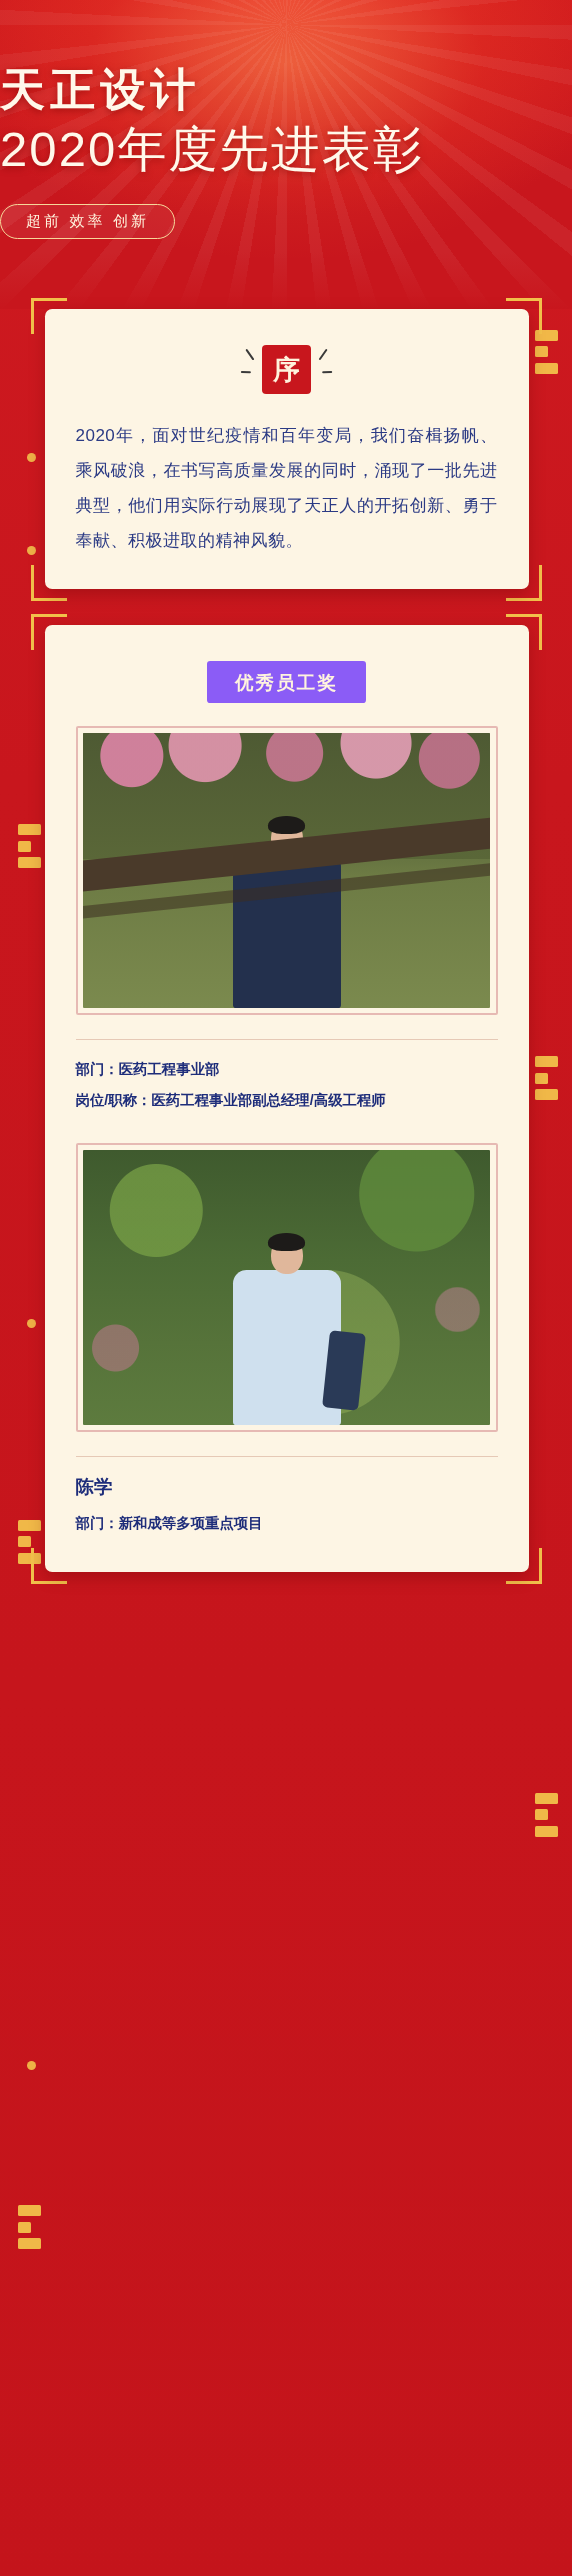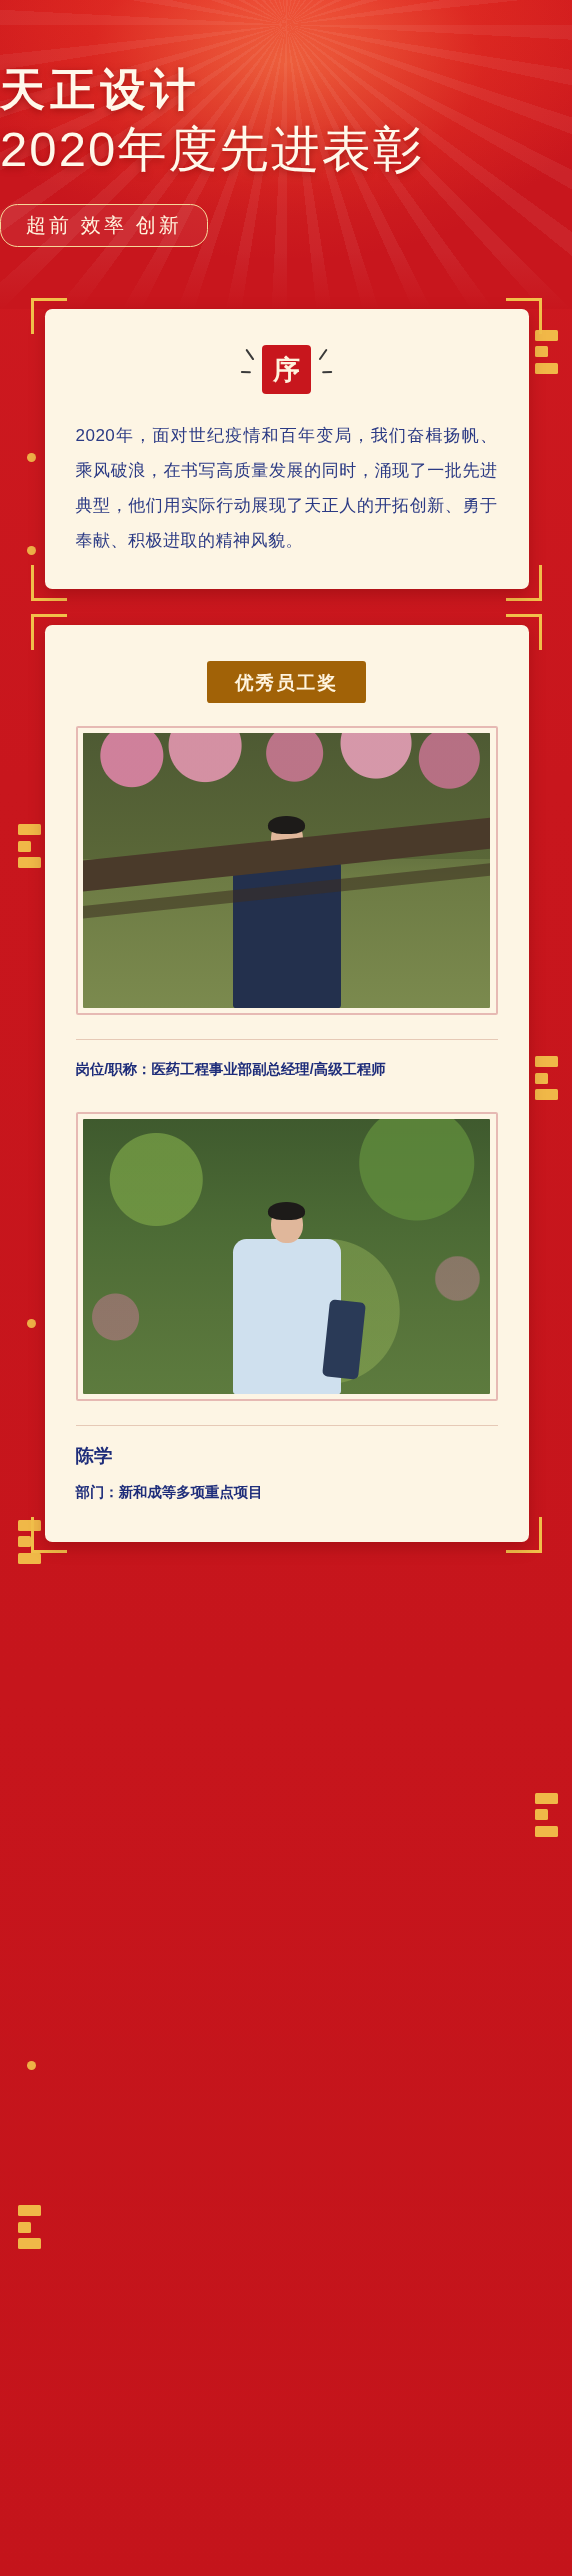--- a/index.html
+++ b/index.html
@@ -67,21 +67,21 @@
     line-height: 1.3;
     text-shadow: 0 2.1px 7.2px rgba(120,0,0,0.55);
   }
   .subtitle-pill {
     display: inline-block;
     margin-top: 21.6px;
     padding: 7.2px 25px;
     border: 1px solid #f6d79a;
     border-radius: 17.5px;
     color: #fff3dd;
-    font-size: 20px;
+    font-size: 15px;
     letter-spacing: 3.1px;
     background: rgba(255,255,255,0.06);
   }
   .header-bottom-fade {
     position: absolute;
     left: 0; right: 0; bottom: 0;
     height: 57px;
     background: linear-gradient(180deg, rgba(200,22,29,0) 0%, #c8161d 100%);
   }
 
@@ -174,21 +174,21 @@
   }
 
   
   .award-title-wrap {
     display: flex;
     justify-content: center;
     margin-bottom: 23px;
     position: relative;
   }
   .award-title {
-    background: #a16207;
+    background: #8b5cf6;
     color: #fff4de;
     font-size: 18.5px;
     font-weight: bold;
     letter-spacing: 2.1px;
     padding: 8.2px 28px;
     border-radius: 3.1px;
     position: relative;
   }
 
   .photo-box {
@@ -392,20 +392,23 @@
             <div class="person p1">
               <div class="p-head">
                 <div class="p-hair"></div>
               </div>
               <div class="p-body"></div>
             </div>
           </div>
         </div>
         <div class="divider"></div>
         <div class="info-row">
+          <span class="info-label">部门：</span><span class="info-body">医药工程事业部</span>
+        </div>
+        <div class="info-row">
           <span class="info-label">岗位/职称：</span><span class="info-body">医药工程事业部副总经理/高级工程师</span>
         </div>
       </div>
 
       <div class="person-block">
         <div class="photo-box">
           <div class="photo scene2">
             <div class="person p2">
               <div class="p-head">
                 <div class="p-hair"></div>

